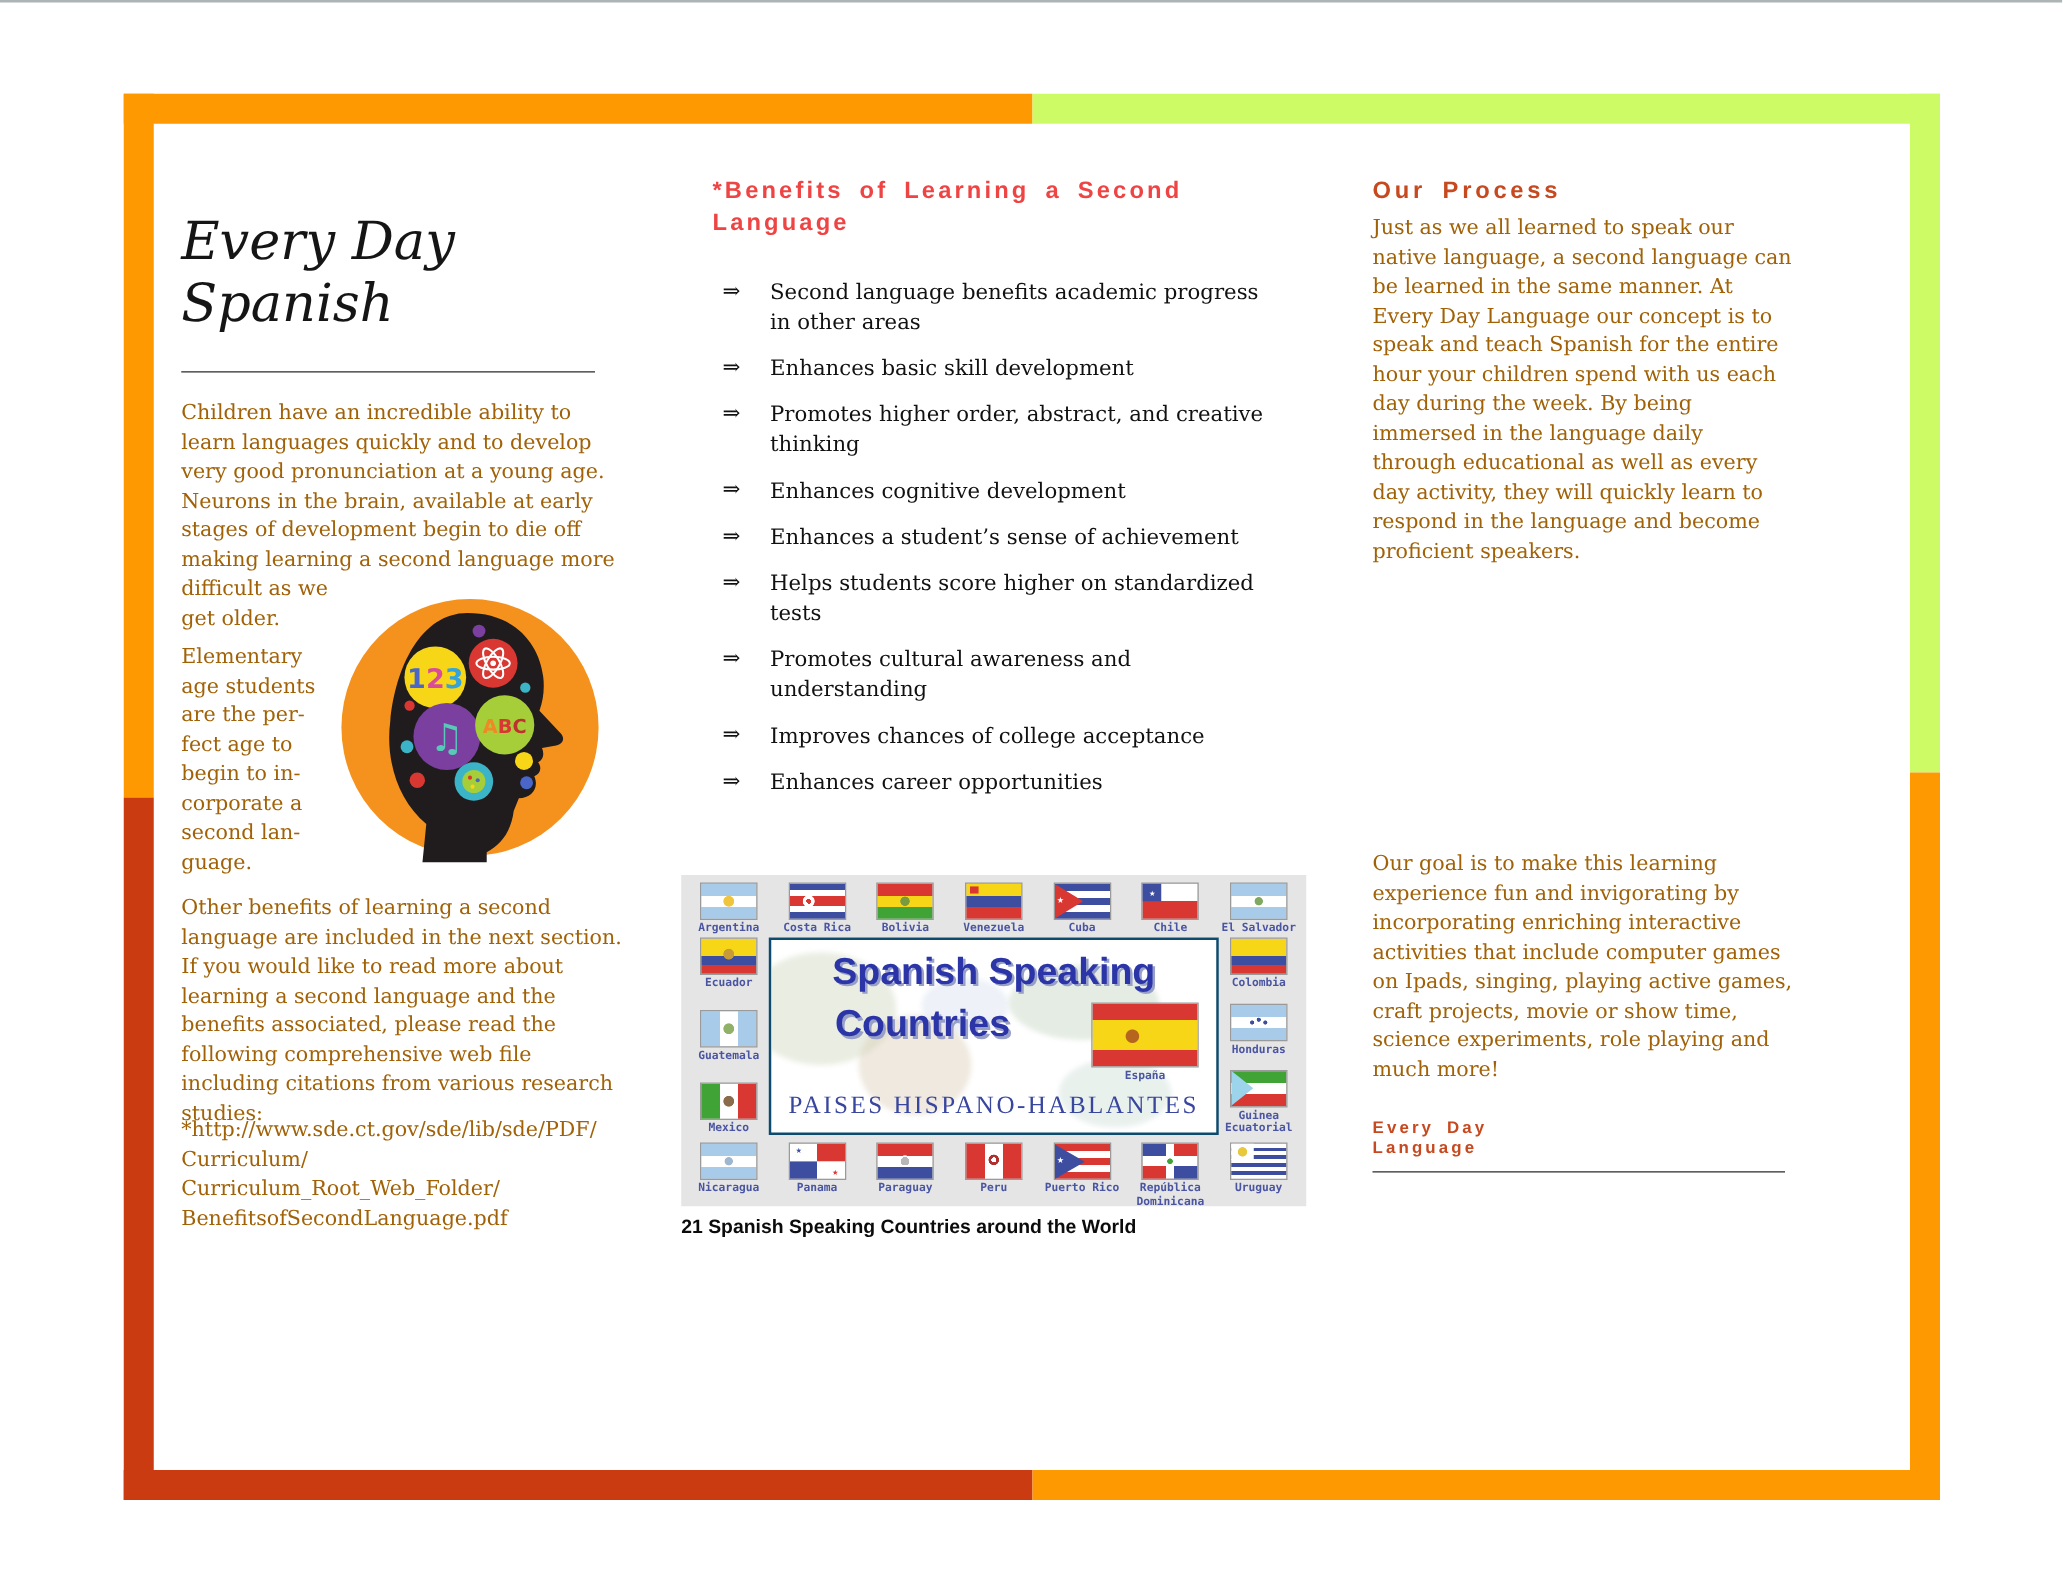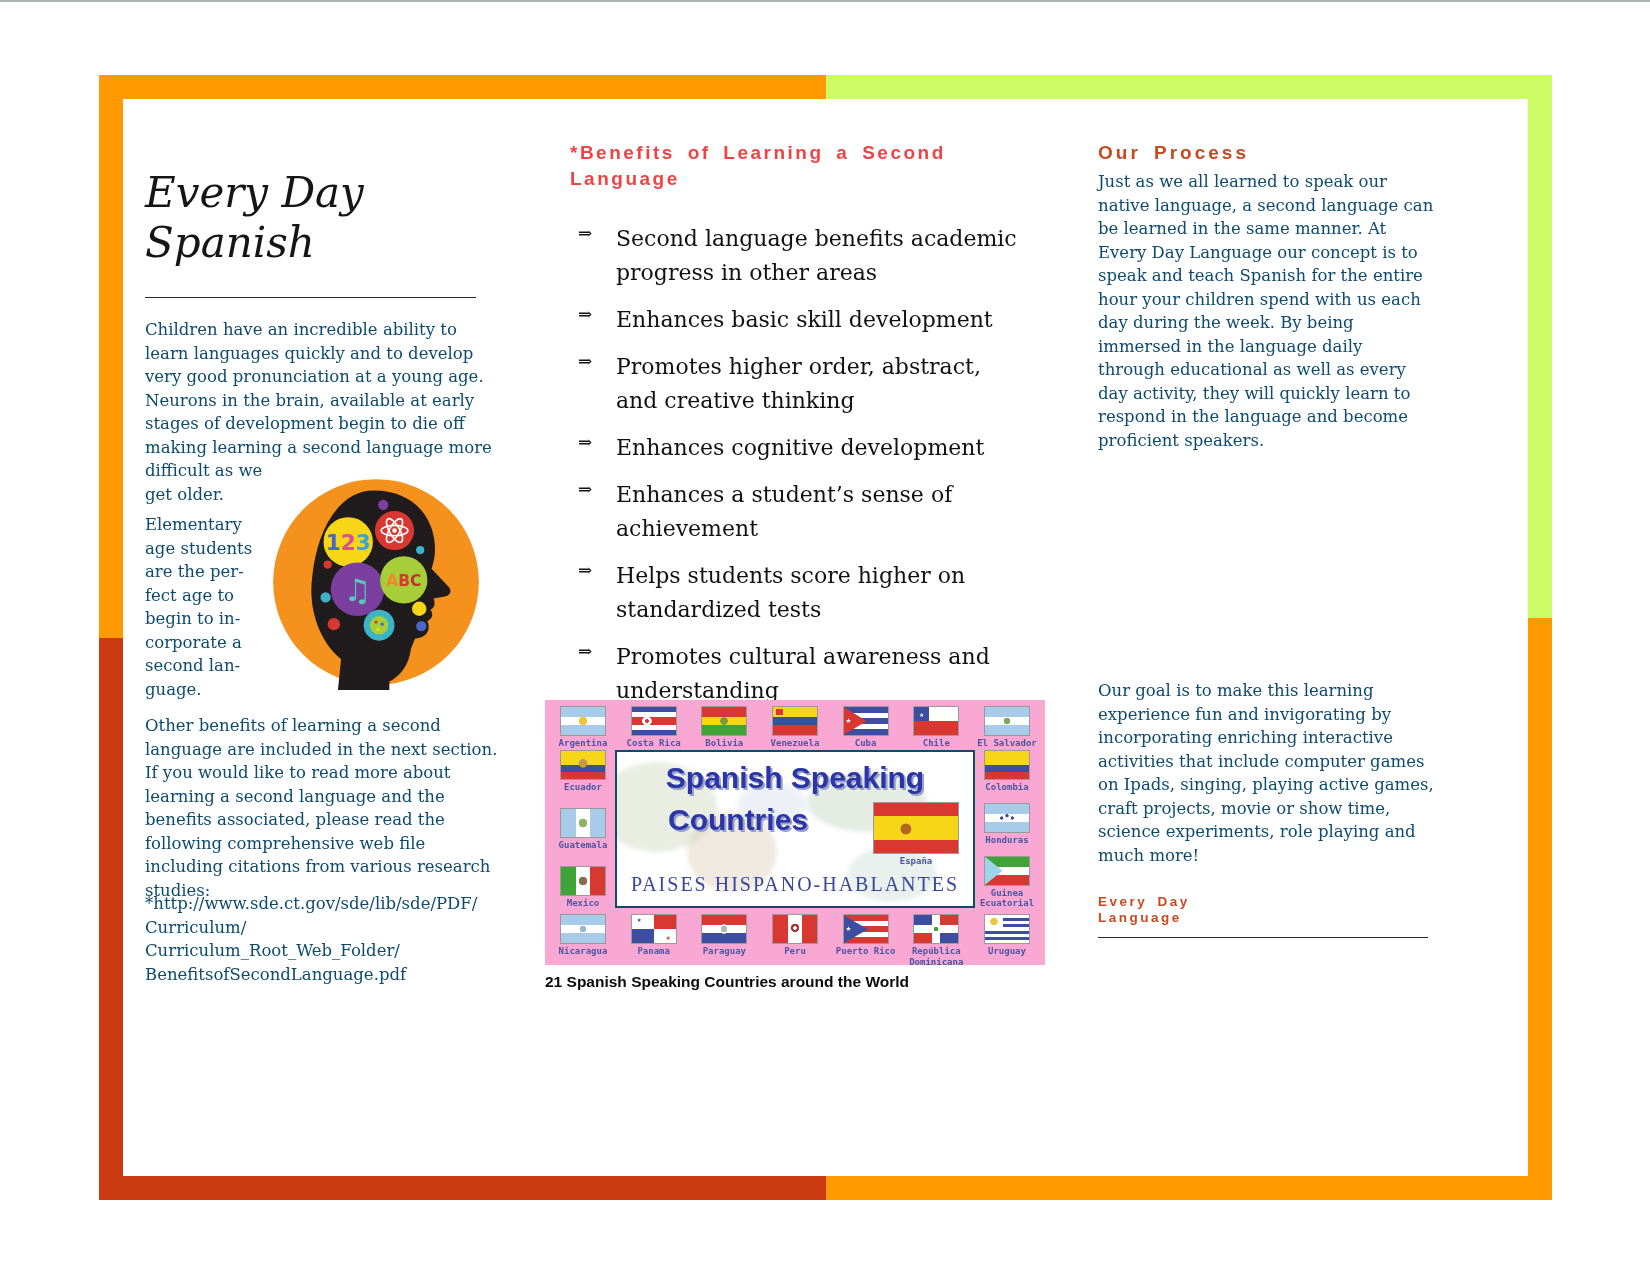--- a/index.html
+++ b/index.html
@@ -17,39 +17,39 @@
   .bar-bottom-orange{left:826px;top:1176px;width:726px;height:24px;background:#FF9902;}
 
   .abs{position:absolute;}
   [data-bind-lines]{white-space:pre-line;}
 
   
   .edl-title{left:145px;top:168px;width:360px;font-style:italic;font-size:42px;line-height:1.18;
              font-family:"DejaVu Serif", serif;color:#151515;}
   .rule{height:0;border-top:1.5px solid #2b2b2b;}
   .rule-left{left:145px;top:297px;width:331px;}
-  .body-text{font-size:16.5px;line-height:23.5px;color:#0c4a6e;}
+  .body-text{font-size:16.5px;line-height:23.5px;color:#a16207;}
   .p1wide{left:145px;top:318px;width:356px;}
   .p1narrow{left:145px;top:459px;width:152px;}
   .p2narrow{left:145px;top:513px;width:152px;}
   .head-art{left:268px;top:474px;width:216px;height:216px;}
   .p3left{left:145px;top:714px;width:356px;}
   .p4url{left:145px;top:892px;width:380px;}
 
   
   .mid-heading{left:570px;top:140px;width:430px;font-family:"Liberation Sans", sans-serif;
                font-weight:bold;font-size:19px;line-height:1.35;letter-spacing:2.5px;word-spacing:5px;
                color:#ef4444;}
   .benefits{left:578px;top:222px;width:445px;margin:0;padding:0;list-style:none;}
   .benefit{display:flex;margin:0 0 13px 0;}
   .b-arrow{flex:none;width:38px;font-size:17px;line-height:23.5px;color:#111;}
-  .b-text{font-size:22px;line-height:34px;width:404px;}
+  .b-text{font-size:17px;line-height:24px;width:404px;}
 
   
-  .flags-panel{left:545px;top:700px;width:500px;height:265px;background:#f9a8d4;
+  .flags-panel{left:545px;top:700px;width:500px;height:265px;background:#e5e5e5;
                font-family:"DejaVu Sans Mono", monospace;}
   .flags-row{display:flex;justify-content:space-between;padding:6px 6px 0 6px;}
   .flags-middle{display:flex;align-items:stretch;padding:2px 6px 0 6px;height:158px;}
   .flags-col{display:flex;flex-direction:column;justify-content:space-between;width:64px;}
   .flag-cell{display:flex;flex-direction:column;align-items:center;width:64px;}
   .flag{width:44px;height:28px;border:1px solid #9a9a9a;position:relative;background:#fff;flex:none;}
   .flag-label{margin-top:2px;font-size:9px;font-weight:bold;color:#4A55A2;text-align:center;line-height:1.15;}
   .flags-center{flex:1;position:relative;border:2px solid #0c4a6e;margin:0 0;background:#fff;overflow:hidden;}
   .blob{position:absolute;border-radius:50%;opacity:.45;filter:blur(2px);}
   .blob1{left:-20px;top:10px;width:120px;height:90px;background:#cfd8bf;}

